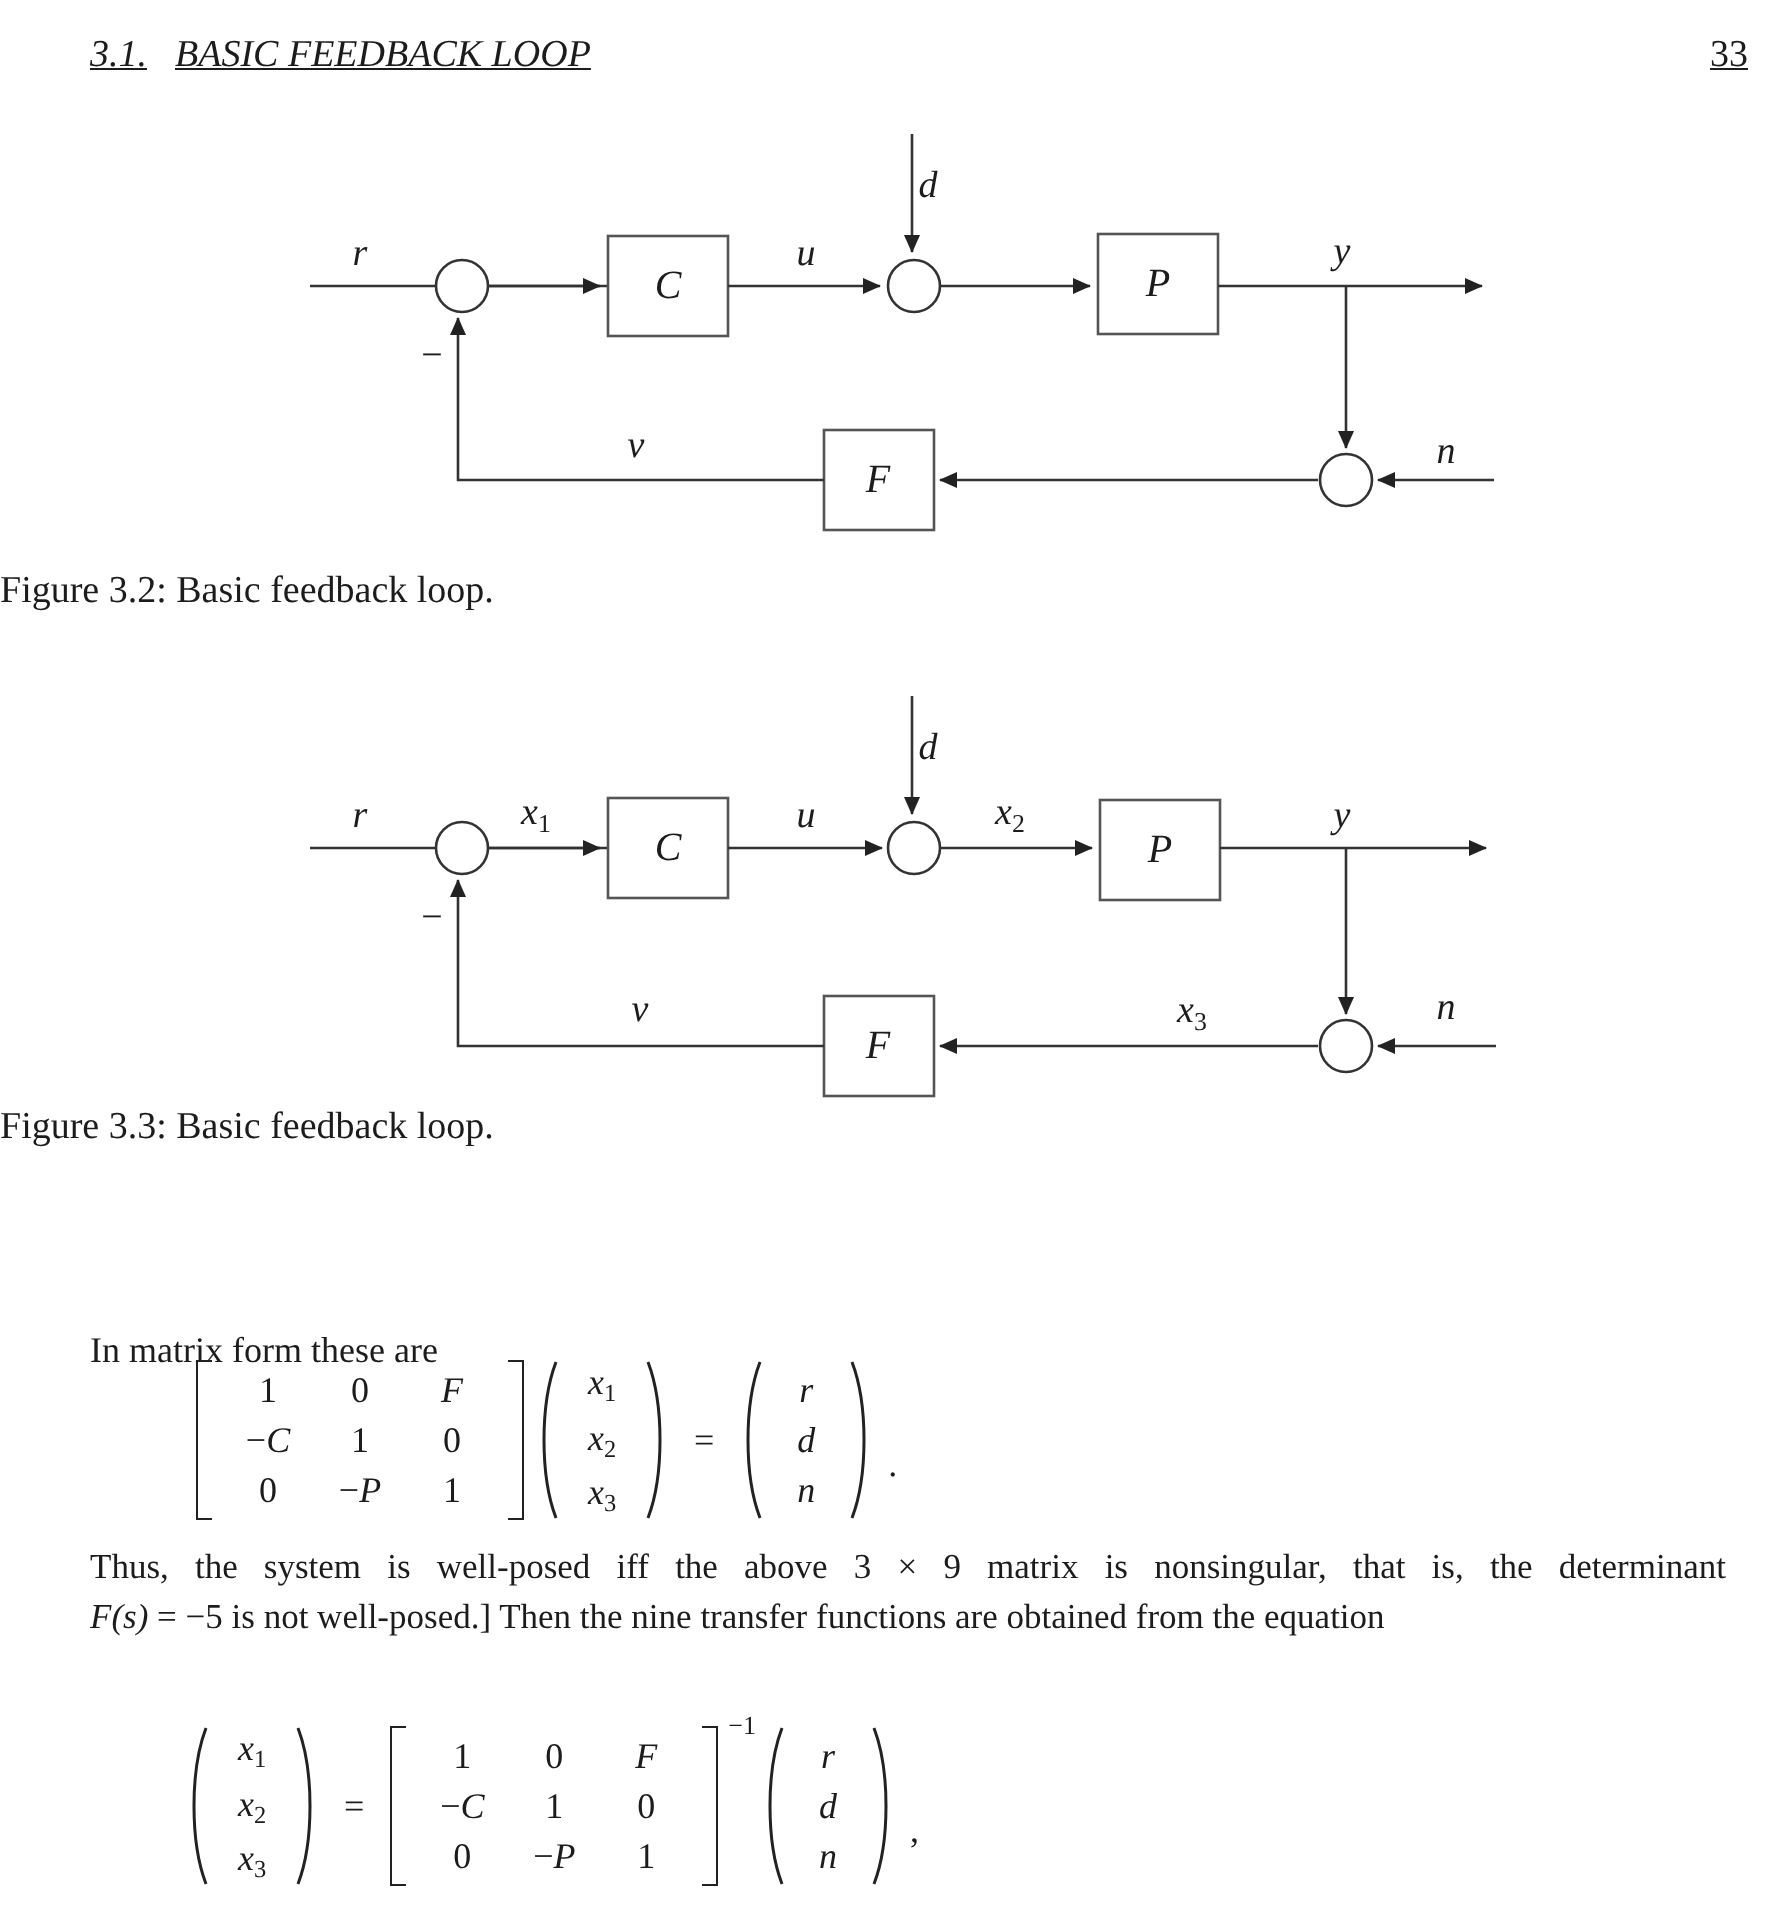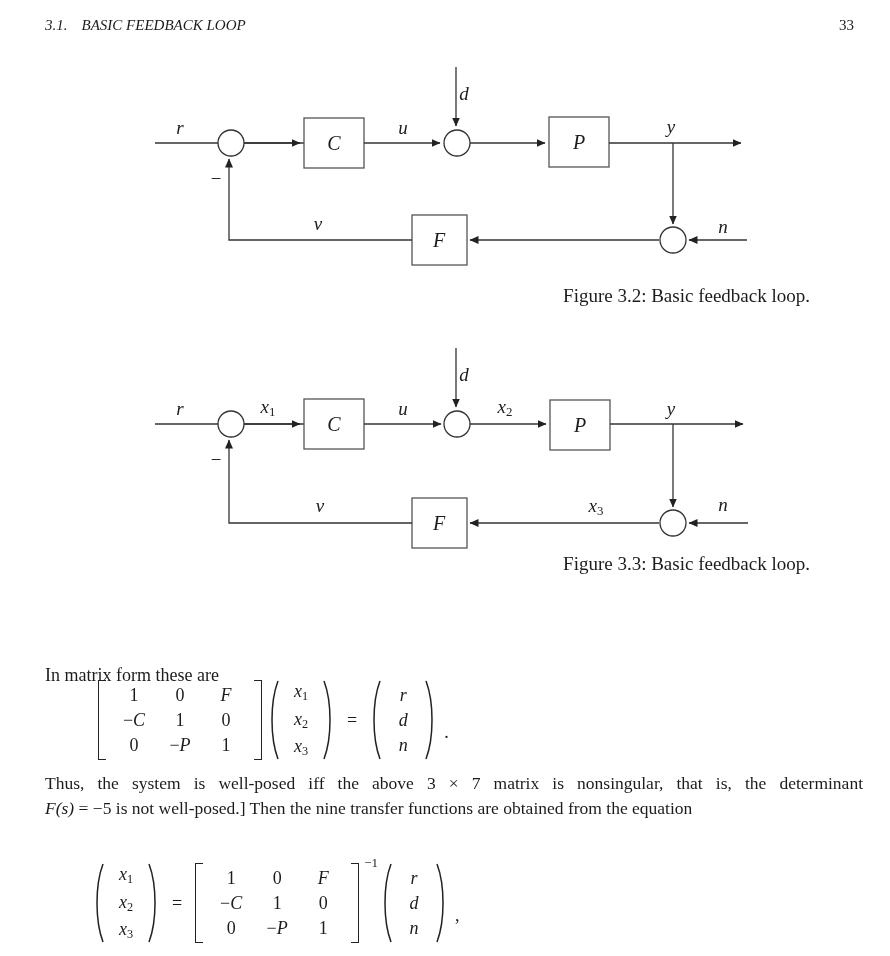--- a/index.html
+++ b/index.html
@@ -2,34 +2,34 @@
 <html><head>
 <meta charset="utf-8">
 <style>
   html,body { margin:0; padding:0; background:#ffffff; }
   .page {
     position:relative; width:890px; height:956px; background:#ffffff;
     font-family:"Liberation Serif","DejaVu Serif",serif; color:#1c1c1c;
     overflow:hidden;
   }
   
-  .runhead { position:absolute; top:17px; left:45px; right:36px;
-    display:flex; justify-content:space-between; font-size:15px; }
+  .runhead { position:absolute; top:17px; left:45px; right:16px;
+    display:flex; justify-content:space-between; font-size:19px;text-decoration:underline; }
   .runhead .sec { font-style:italic; }
   .runhead .secnum { margin-right:14px; }
   .runhead .pno { font-style:normal; }
   
   .fig { position:absolute; }
   .fig svg { position:absolute; left:0; top:0; }
   .lbl { position:absolute; transform:translate(-50%,-50%);
     font-size:19px; white-space:nowrap; line-height:1; }
   .blk-lbl { font-size:20px; }
   .mit { font-style:italic; }
   .msub { font-size:0.68em; font-style:normal; vertical-align:-0.28em; }
-  .caption { position:absolute; left:0; width:810px; text-align:right;
+  .caption { position:absolute; left:0; width:810px; text-align:left;
     font-size:19px; }
   
   .intro { position:absolute; left:45px; font-size:18px;margin-top:17px; }
   .para { position:absolute; left:45px; width:818px; font-size:17.5px;
     line-height:25px; }
   .pline { text-align:justify; text-align-last:justify; }
   .pline.last { text-align-last:left; }
   
   .eq { position:absolute; display:flex; align-items:center;
     font-size:18px; line-height:1; }
@@ -182,21 +182,21 @@
         <span><span class="mit">n</span></span>
       </div>
       <svg class="paren" width="13" height="84" viewBox="0 0 13 84">
           <path d="M2,3 C10,24 10,60 2,81" fill="none" stroke="#222" stroke-width="1.5"></path>
         </svg>
     </div>
     <span class="trail">.</span>
   </div>
 
   <div class="para" style="top:771px;">
-    <div class="pline"><span>Thus, the system is well-posed iff the above 3 × 7 matrix is nonsingular, that is, the determinant</span></div>
+    <div class="pline"><span>Thus, the system is well-posed iff the above 3 × 9 matrix is nonsingular, that is, the determinant</span></div>
     <div class="pline last"><span class="mit">F(s)</span><span> = −5 is not well-posed.] Then the nine transfer functions are obtained from the equation</span></div>
   </div>
 
   <div class="eq" style="left:90px; top:860px; height:86px;">
     <div class="vec">
       <svg class="paren" width="13" height="84" viewBox="0 0 13 84">
           <path d="M11,3 C3,24 3,60 11,81" fill="none" stroke="#222" stroke-width="1.5"></path>
         </svg>
       <div class="vcol">
         <span><span class="mit">x</span><span class="msub">1</span></span>

